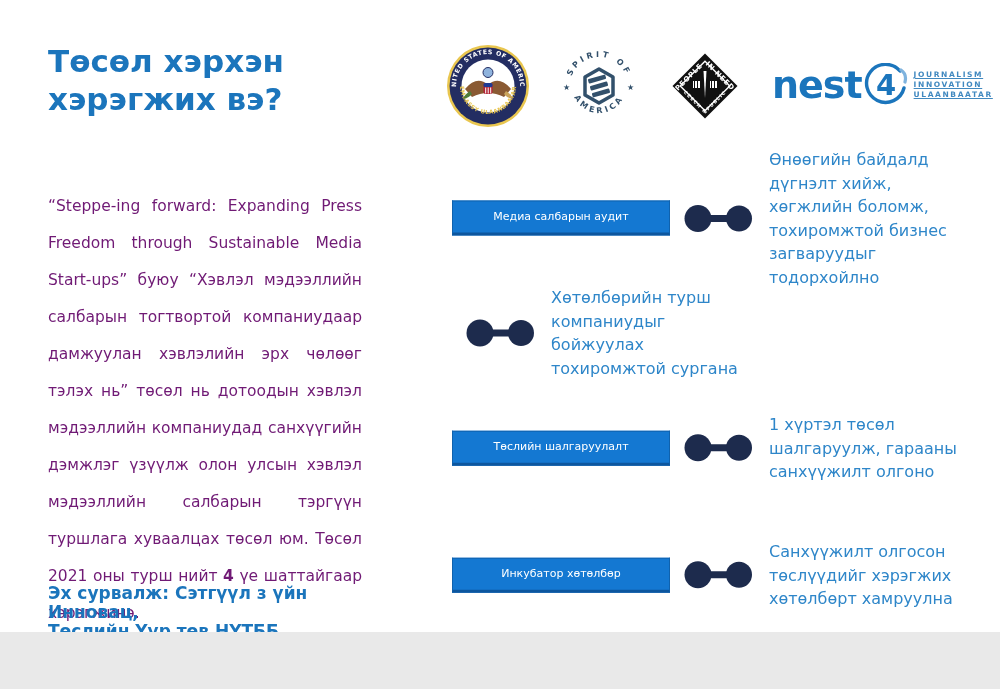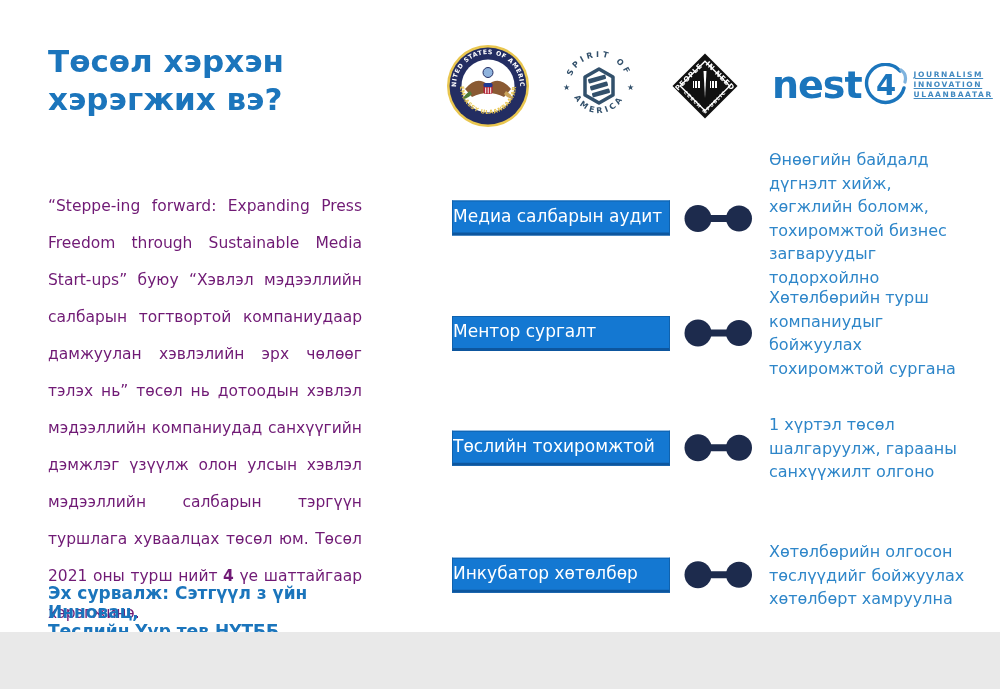--- a/index.html
+++ b/index.html
@@ -34,21 +34,21 @@
   .nest-lines{margin-left:6px;}
   .nest-lines div{
     font-size:7.5px;font-weight:bold;letter-spacing:1.6px;color:#4189c0;line-height:10px;text-decoration:underline;
   }
   
   .step{position:absolute;left:452px;display:flex;align-items:center;transform:translateY(-50%);}
   .step-1{top:218px;} .step-2{top:333px;} .step-3{top:448px;} .step-4{top:575px;}
   .step-box{
     width:216px;height:31px;flex:0 0 auto;
     background:#1478d2;border:1px solid #0f62ae;border-bottom:3px solid #0d569e;
-    color:#ffffff;font-size:17px;line-height:29px;text-align:left;
+    color:#ffffff;font-size:11px;line-height:29px;text-align:center;
     white-space:nowrap;overflow:hidden;
   }
   .dumbbell{width:72px;height:34px;margin-left:13px;flex:0 0 auto;}
   .step-desc{
     margin-left:14px;width:210px;
     font-size:16px;line-height:23.5px;color:#2e86c9;
   }
 </style>
 </head>
 <body>
@@ -159,42 +159,41 @@
     <div class="step-box">Медиа салбарын аудит</div>
     <svg class="dumbbell" viewBox="0 0 72 34">
       <line x1="16" y1="17" x2="54" y2="17" stroke="#1d2b4d" stroke-width="7"></line>
       <circle cx="15" cy="17" r="13.5" fill="#1d2b4d"></circle>
       <circle cx="56" cy="17" r="13" fill="#1d2b4d"></circle>
     </svg>
     <div class="step-desc">Өнөөгийн байдалд дүгнэлт хийж, хөгжлийн боломж, тохиромжтой бизнес загваруудыг тодорхойлно</div>
   </div>
 
   <div class="step step-2">
-    <div class="step-box">Ментор сургалт</div>
     <svg class="dumbbell" viewBox="0 0 72 34">
       <line x1="16" y1="17" x2="54" y2="17" stroke="#1d2b4d" stroke-width="7"></line>
       <circle cx="15" cy="17" r="13.5" fill="#1d2b4d"></circle>
       <circle cx="56" cy="17" r="13" fill="#1d2b4d"></circle>
     </svg>
     <div class="step-desc">Хөтөлбөрийн турш компаниудыг бойжуулах тохиромжтой сургана</div>
   </div>
 
   <div class="step step-3">
-    <div class="step-box">Төслийн тохиромжтой</div>
+    <div class="step-box">Төслийн шалгаруулалт</div>
     <svg class="dumbbell" viewBox="0 0 72 34">
       <line x1="16" y1="17" x2="54" y2="17" stroke="#1d2b4d" stroke-width="7"></line>
       <circle cx="15" cy="17" r="13.5" fill="#1d2b4d"></circle>
       <circle cx="56" cy="17" r="13" fill="#1d2b4d"></circle>
     </svg>
     <div class="step-desc">1 хүртэл төсөл шалгаруулж, гарааны санхүүжилт олгоно</div>
   </div>
 
   <div class="step step-4">
     <div class="step-box">Инкубатор хөтөлбөр</div>
     <svg class="dumbbell" viewBox="0 0 72 34">
       <line x1="16" y1="17" x2="54" y2="17" stroke="#1d2b4d" stroke-width="7"></line>
       <circle cx="15" cy="17" r="13.5" fill="#1d2b4d"></circle>
       <circle cx="56" cy="17" r="13" fill="#1d2b4d"></circle>
     </svg>
-    <div class="step-desc">Хөтөлбөрийн олгосон төслүүдийг бойжуулах хөтөлбөрт хамруулна</div>
+    <div class="step-desc">Санхүүжилт олгосон төслүүдийг хэрэгжих хөтөлбөрт хамруулна</div>
   </div>
 
 </div>
 
 </body></html>

